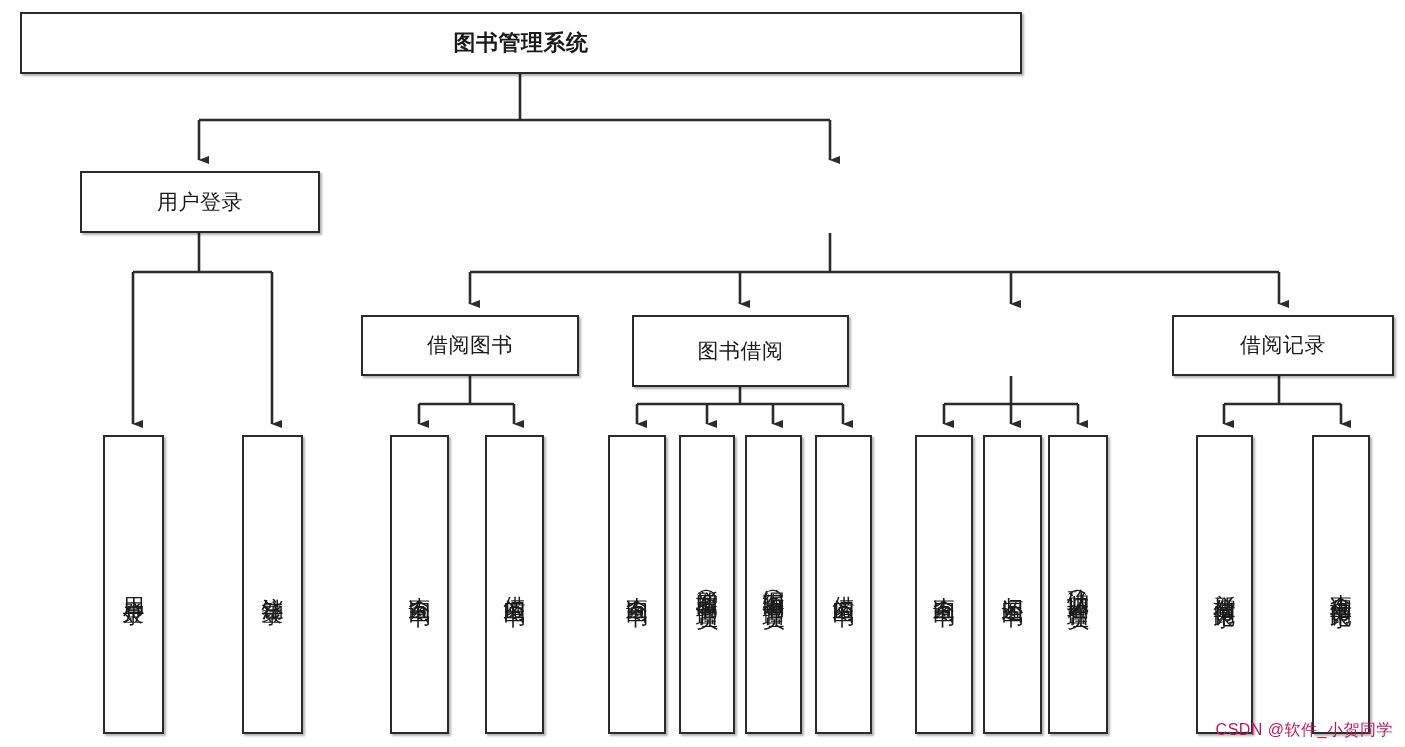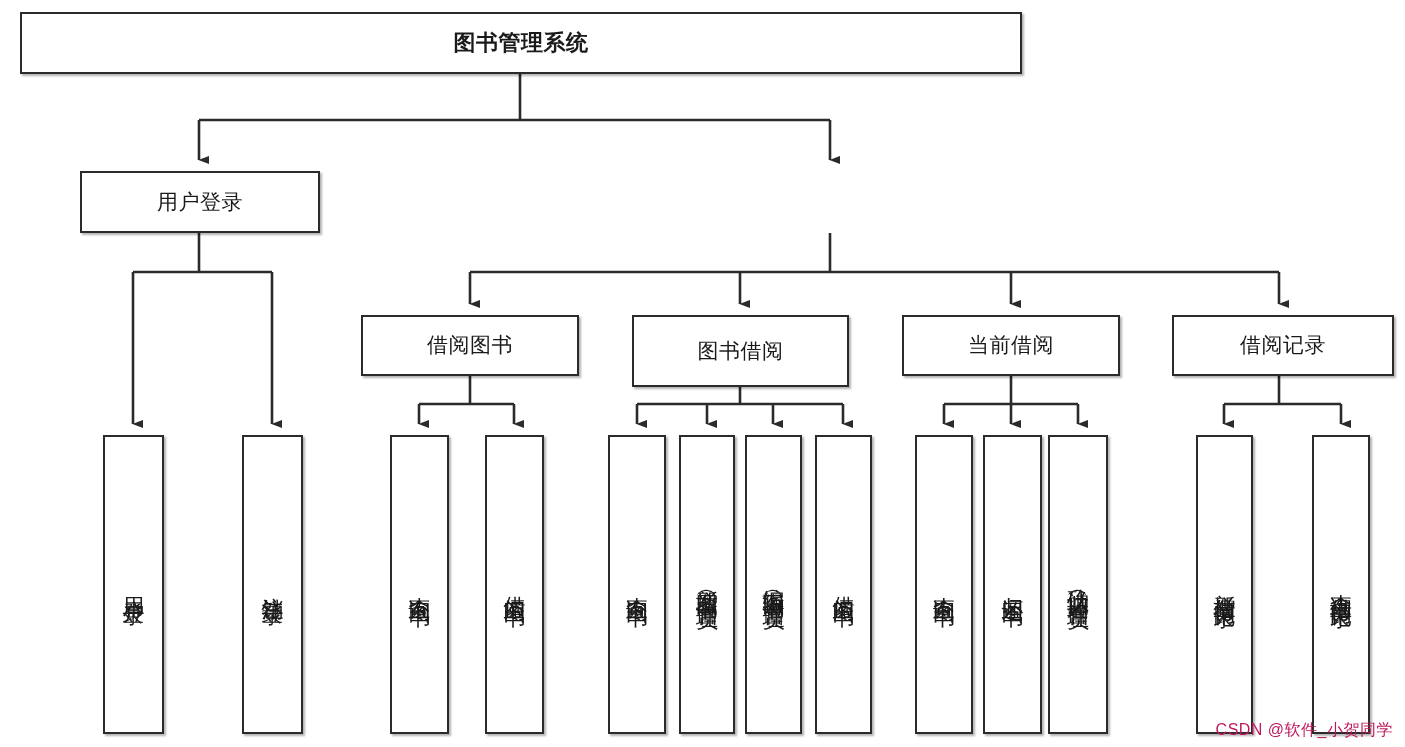--- a/index.html
+++ b/index.html
@@ -142,23 +142,20 @@
   <div class="node-box" style="left:80px; top:171px; width:240px; height:62px;">
     <span class="node-label">用户登录</span>
   </div>
 
   <div class="node-box" style="left:361px; top:315px; width:218px; height:61px;">
     <span class="node-label">借阅图书</span>
   </div>
   <div class="node-box" style="left:632px; top:315px; width:217px; height:72px;">
     <span class="node-label">图书借阅</span>
   </div>
-  <div class="node-box" style="left:902px; top:315px; width:218px; height:61px;">
-    <span class="node-label">当前借阅</span>
-  </div>
   <div class="node-box" style="left:1172px; top:315px; width:222px; height:61px;">
     <span class="node-label">借阅记录</span>
   </div>
 
   <div class="node-box vertical" style="left:103px; top:435px; width:61px; height:299px;">
     <span class="node-label">用户登录</span>
   </div>
   <div class="node-box vertical" style="left:242px; top:435px; width:61px; height:299px;">
     <span class="node-label">注销登录</span>
   </div>

